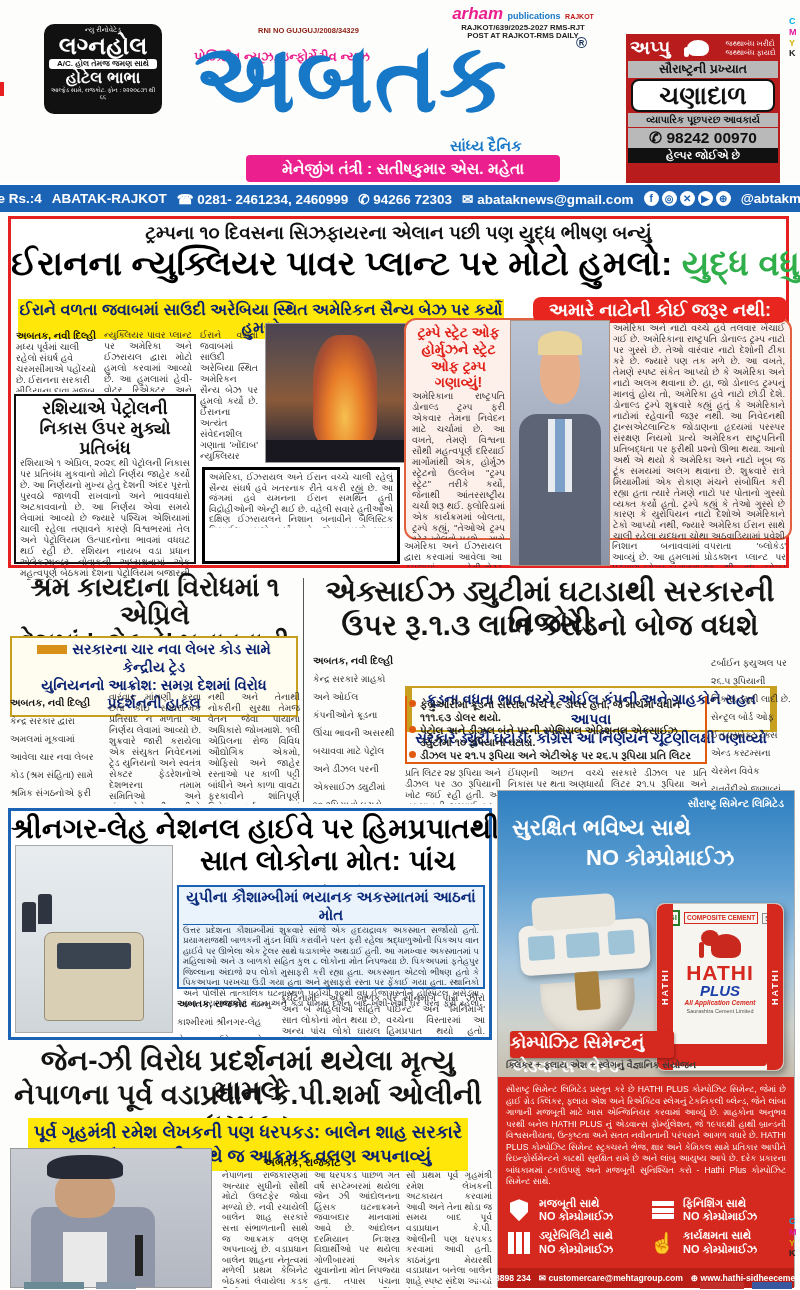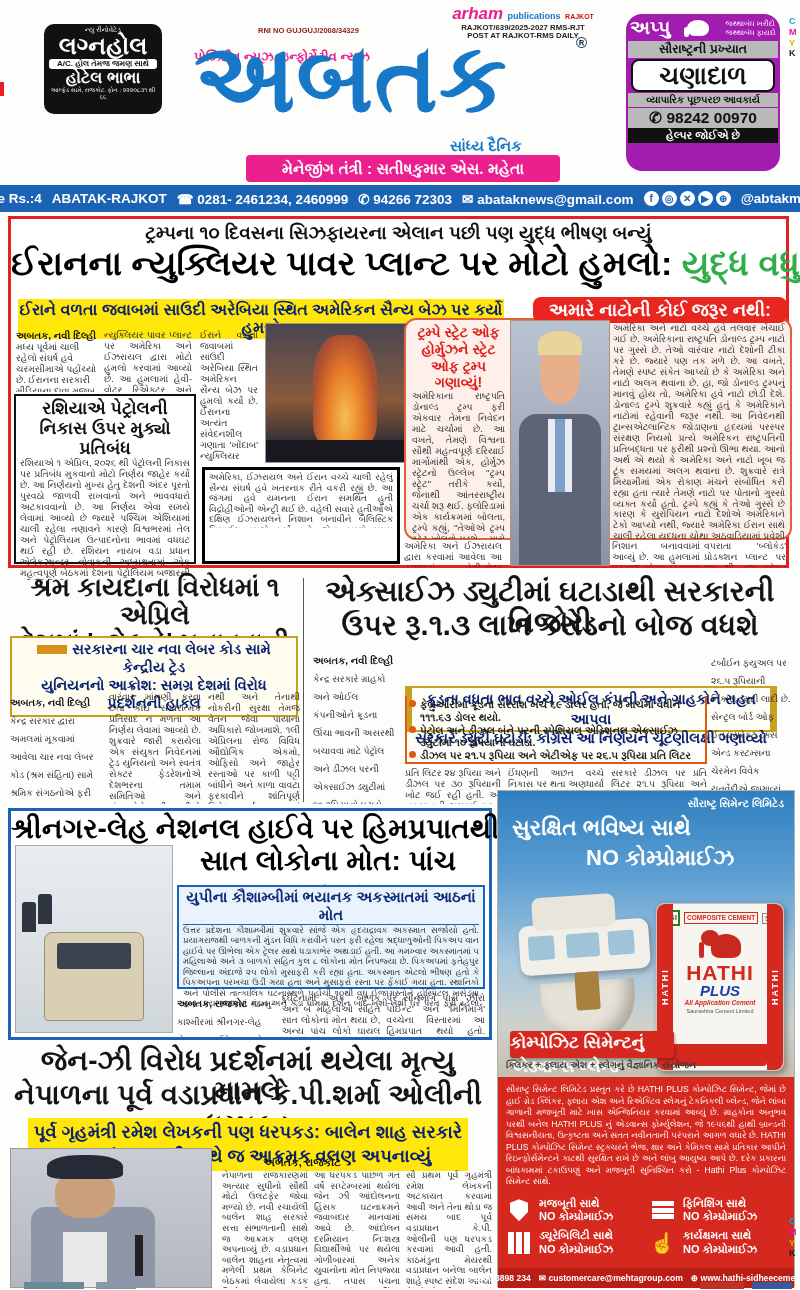--- a/index.html
+++ b/index.html
@@ -23,21 +23,21 @@
   .rni { left:258px; top:26px; font-size:7.5px; font-weight:bold; color:#8b1a10; }
   .logo-title { left:194px; top:26px; width:392px; font-size:96px; line-height:1.08; font-weight:bold; color:#1878c8; letter-spacing:1px; white-space:nowrap; }
   .logo-reg { left:576px; top:34px; font-size:15px; font-weight:bold; color:#17335e; }
   .logo-sub { left:450px; top:137px; font-size:15px; font-weight:bold; color:#1878c8; }
   .publisher { left:434px; top:5px; width:178px; text-align:center; line-height:1.1; }
   .pub-name { color:#ec1f8f; font-weight:bold; font-size:17px; font-style:italic; }
   .pub-suffix { color:#1878c8; font-weight:bold; font-size:9px; }
   .pub-city { color:#c01818; font-weight:bold; font-size:7px; }
   .pub-line { font-size:7.8px; font-weight:bold; color:#222; }
   .editor-banner { left:246px; top:155px; width:314px; height:27px; background:#ec1f8f; color:#fff; font-weight:bold; font-size:15.5px; text-align:center; line-height:27px; border-radius:4px; }
-  .chana-ad { left:626px; top:14px; width:154px; height:157px; background:#a21caf; border-radius:16px; padding:2px; color:#fff; text-align:center; }
+  .chana-ad { left:626px; top:34px; width:154px; height:157px; background:#b91c1c; border-radius:0; padding:2px; color:#fff; text-align:center; }
   .chana-top { display:flex; align-items:center; justify-content:space-between; padding:1px 2px; }
   .chana-brand { font-size:19px; font-weight:bold; }
   .chana-el { width:22px; height:16px; background:#fff; border-radius:50% 50% 40% 40%; position:relative; }
   .chana-el::after { content:""; position:absolute; left:-3px; top:7px; width:5px; height:10px; background:#fff; border-radius:3px; }
   .chana-wh { font-size:7.5px; line-height:1.2; text-align:left; }
   .chana-grey { background:#b9b9b9; color:#111; font-weight:bold; margin-top:1px; }
   .chana-famous { font-size:12.5px; padding:1px 0; }
   .chana-prod { background:#fff; color:#111; border:2px solid #111; border-radius:8px; margin:1px 3px; font-size:25px; font-weight:bold; line-height:1.15; }
   .chana-inq { font-size:10px; padding:1px 12px; }
   .chana-phone { font-size:15.5px; padding:1px 0; }

